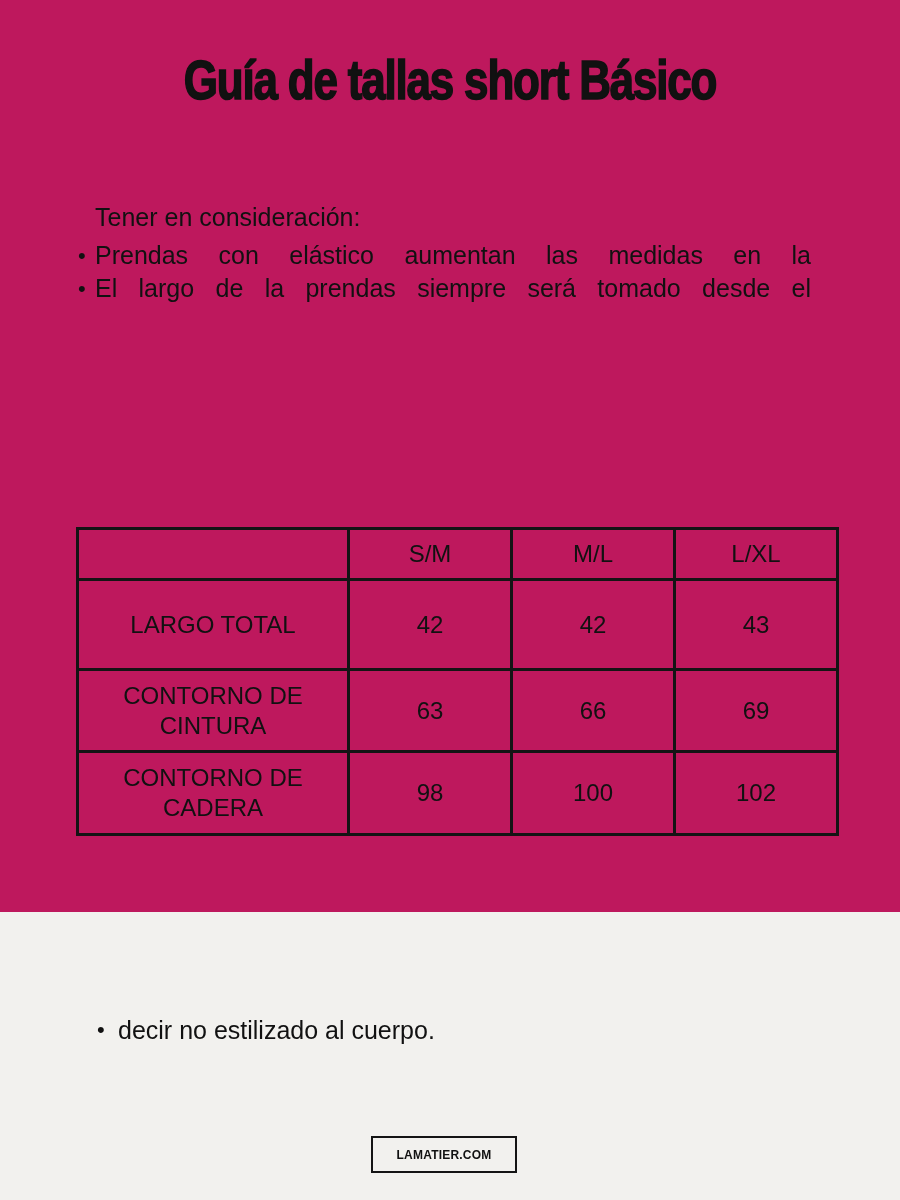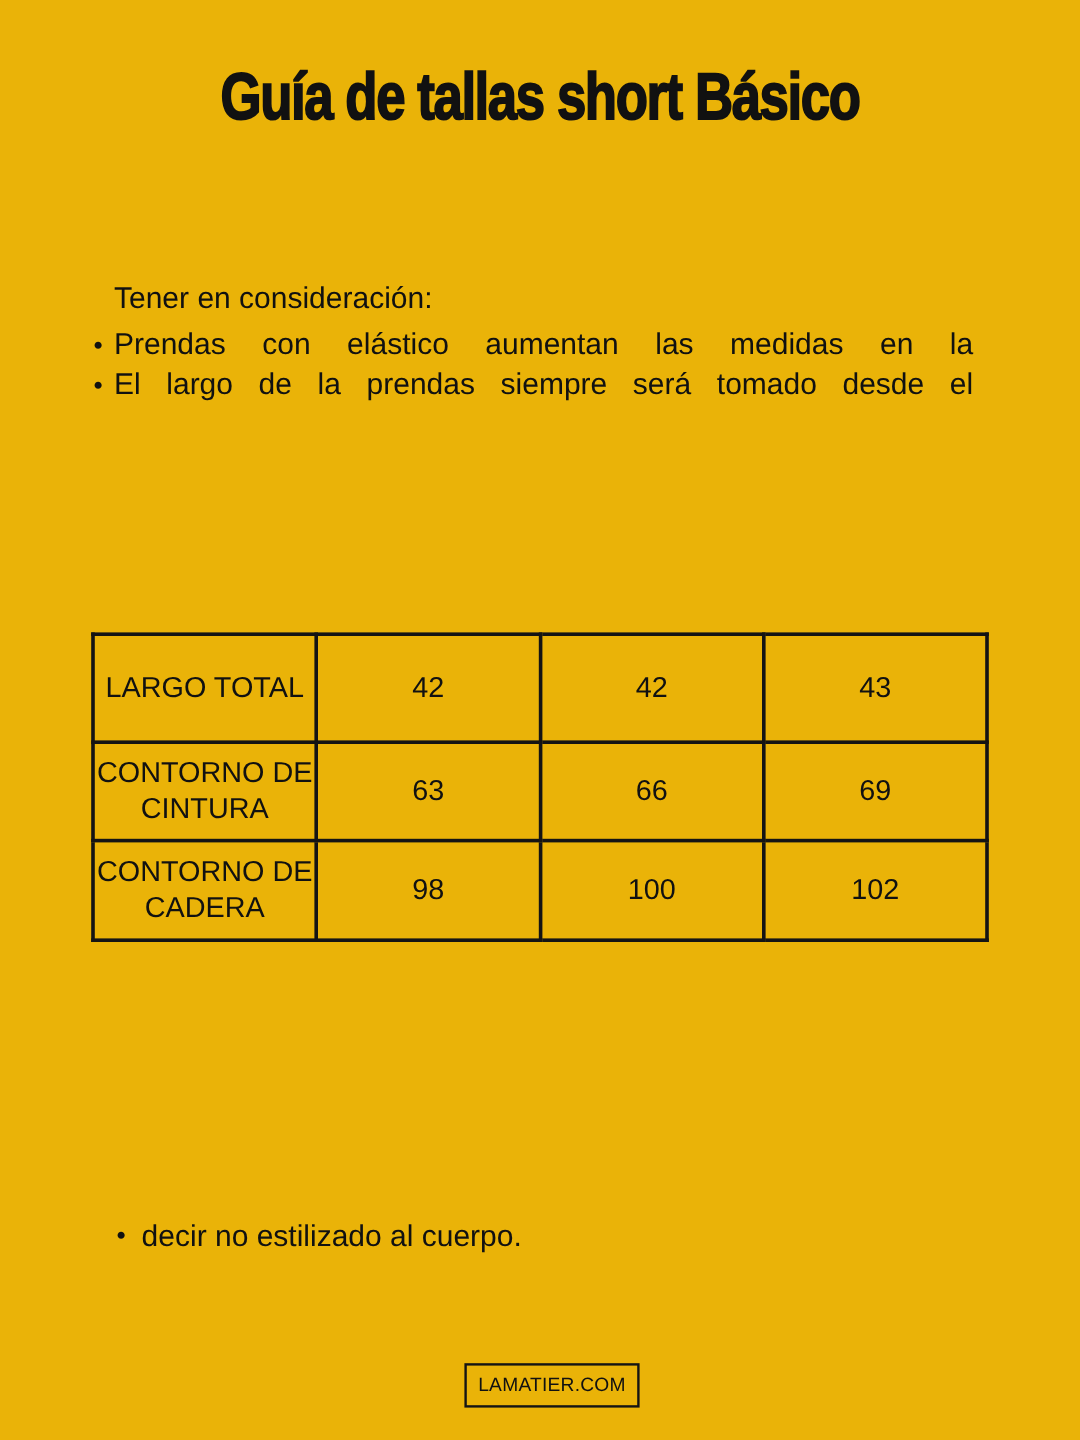--- a/index.html
+++ b/index.html
@@ -5,22 +5,22 @@
   html, body { margin: 0; padding: 0; }
   body {
     width: 900px; height: 1200px;
     font-family: "Liberation Sans", sans-serif;
     background: #f2f1ee;
     color: #111111;
     overflow: hidden;
   }
   .page {
     position: relative;
-    width: 900px; height: 1200px;
-    background: #eab308;
+    width: 900px; height: 912px;
+    background: #be185d;
   }
 
   
   .title {
     position: absolute;
     top: 50px; left: 0; width: 900px;
     text-align: center;
     font-size: 55px;
     line-height: 60px;
     font-weight: bold;
@@ -34,21 +34,20 @@
   
   .consider {
     position: absolute;
     top: 201px; left: 78px; width: 733px;
     font-size: 25px;
     line-height: 33px;
   }
   .consider-heading {
     margin-left: 17px;
     margin-bottom: 5px;
-    margin-top: 32px;
   }
   .bullet {
     position: relative;
     padding-left: 17px;
   }
   .dot {
     position: absolute;
     left: 0; top: 0;
     font-size: 22px;
   }
@@ -91,29 +90,29 @@
     top: 1014px; left: 97px; width: 733px;
     font-size: 25px;
     line-height: 32px;
   }
   .note .bullet { padding-left: 21px; }
   .note-label { font-weight: bold; }
 
   
   .brand-box {
     position: absolute;
-    top: 1136px; left: 387px;
+    top: 1136px; left: 371px;
     width: 146px; height: 37px;
     border: 2px solid #141414;
     box-sizing: border-box;
     display: flex;
     align-items: center;
     justify-content: center;
-    font-size: 16px;
-    font-weight: normal;
+    font-size: 12px;
+    font-weight: bold;
     letter-spacing: 0.2px;
   }
 </style>
 </head>
 <body>
 
 <div class="page">
 
   <div class="title">Guía de tallas short Básico</div>
 
@@ -127,20 +126,26 @@
 
     <div class="bullet">
       <span class="dot">•</span>
       <div class="bline just">El largo de la prendas siempre será tomado desde el</div>
     </div>
   </div>
 
   <div class="size-table-wrap">
     <table class="size-table">
       <tbody>
+          <tr class="row-head">
+        <th class="col-label"></th>
+        <th class="col-size">S/M</th>
+        <th class="col-size">M/L</th>
+        <th class="col-size">L/XL</th>
+      </tr>
       <tr class="row-largo">
         <td>LARGO TOTAL</td>
         <td>42</td>
         <td>42</td>
         <td>43</td>
       </tr>
       <tr class="row-cint">
         <td>CONTORNO DE
 CINTURA</td>
         <td>63</td>

